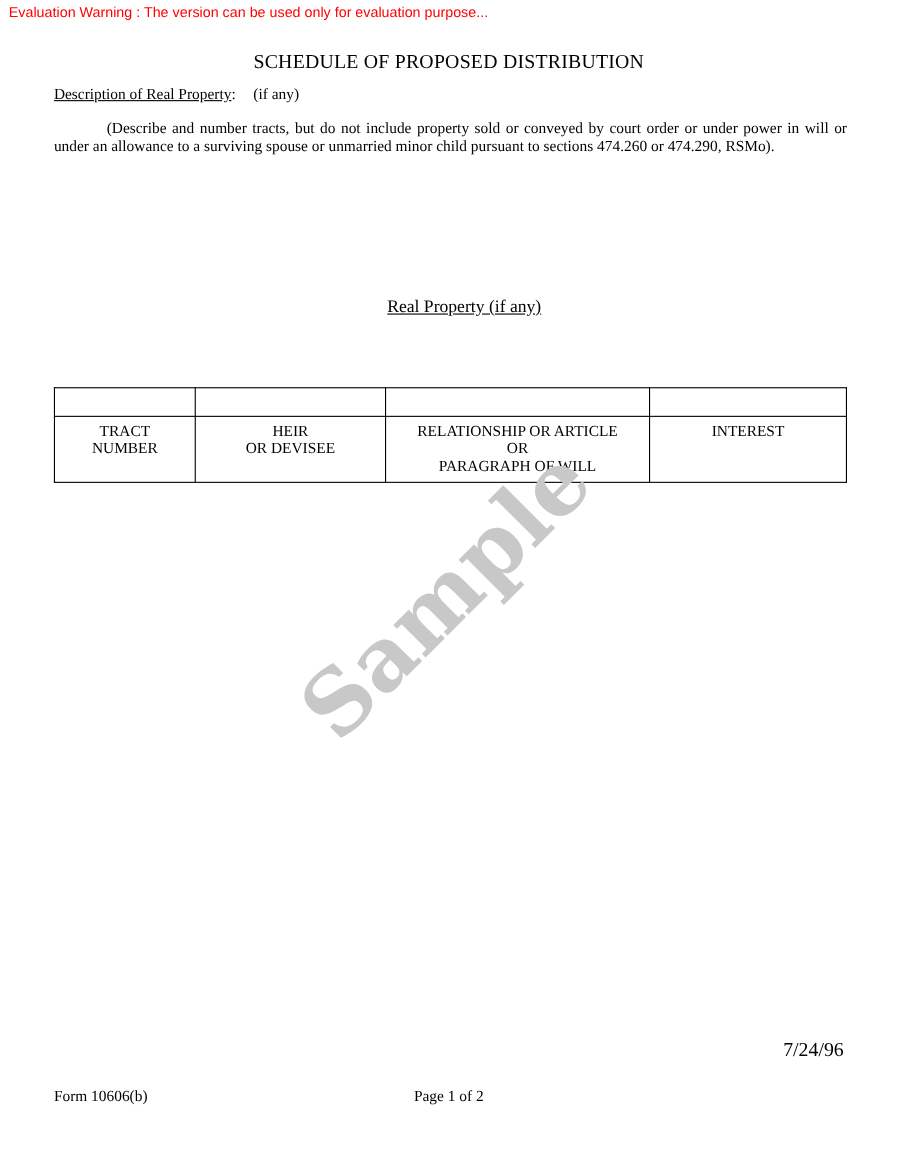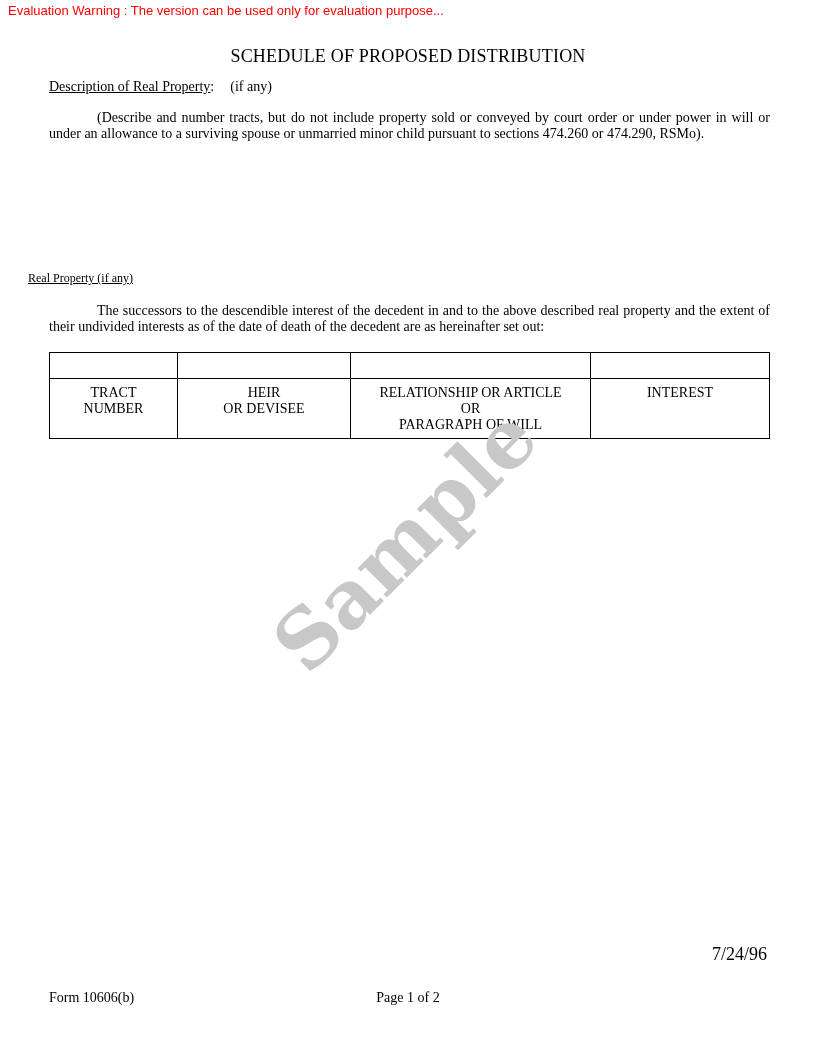--- a/index.html
+++ b/index.html
@@ -40,22 +40,22 @@
     position: absolute; left: 49px; top: 110px;
     width: 721px;
     font-size: 14px;
     line-height: 16px;
     text-align: justify;
     text-indent: 48px;
   }
   .rp-heading {
     position: absolute; left: 0; top: 271px;
     width: 100%;
-    text-align: left;
-    font-size: 12px;
+    text-align: center;
+    font-size: 16px;
     padding-left: 28px;
   }
   .rp-heading span { text-decoration: underline; }
   .para-successors {
     position: absolute; left: 49px; top: 303px;
     width: 721px;
     font-size: 14px;
     line-height: 16px;
     text-align: justify;
     text-indent: 48px;
@@ -124,21 +124,20 @@
   <div class="desc-line">
     <span class="desc-label">Description of Real Property</span><span>:</span><span class="desc-ifany">(if any)</span>
   </div>
 
   <div class="para-tracts">(Describe and number tracts, but do not include property sold or conveyed by court order or under power in will or under an allowance to a surviving spouse or unmarried minor child pursuant to sections 474.260 or 474.290, RSMo).</div>
 
   <div class="rp-heading">
     <span>Real Property (if any)</span>
   </div>
 
-  <div class="para-successors">The successors to the descendible interest of the decedent in and to the above described real property and the extent of their undivided interests as of the date of death of the decedent are as hereinafter set out:</div>
 
   <table class="dist-table">
     <colgroup>
       <col class="col-tract">
       <col class="col-heir">
       <col class="col-rel">
       <col class="col-interest">
     </colgroup>
     <tbody>
       <tr class="row-blank">

